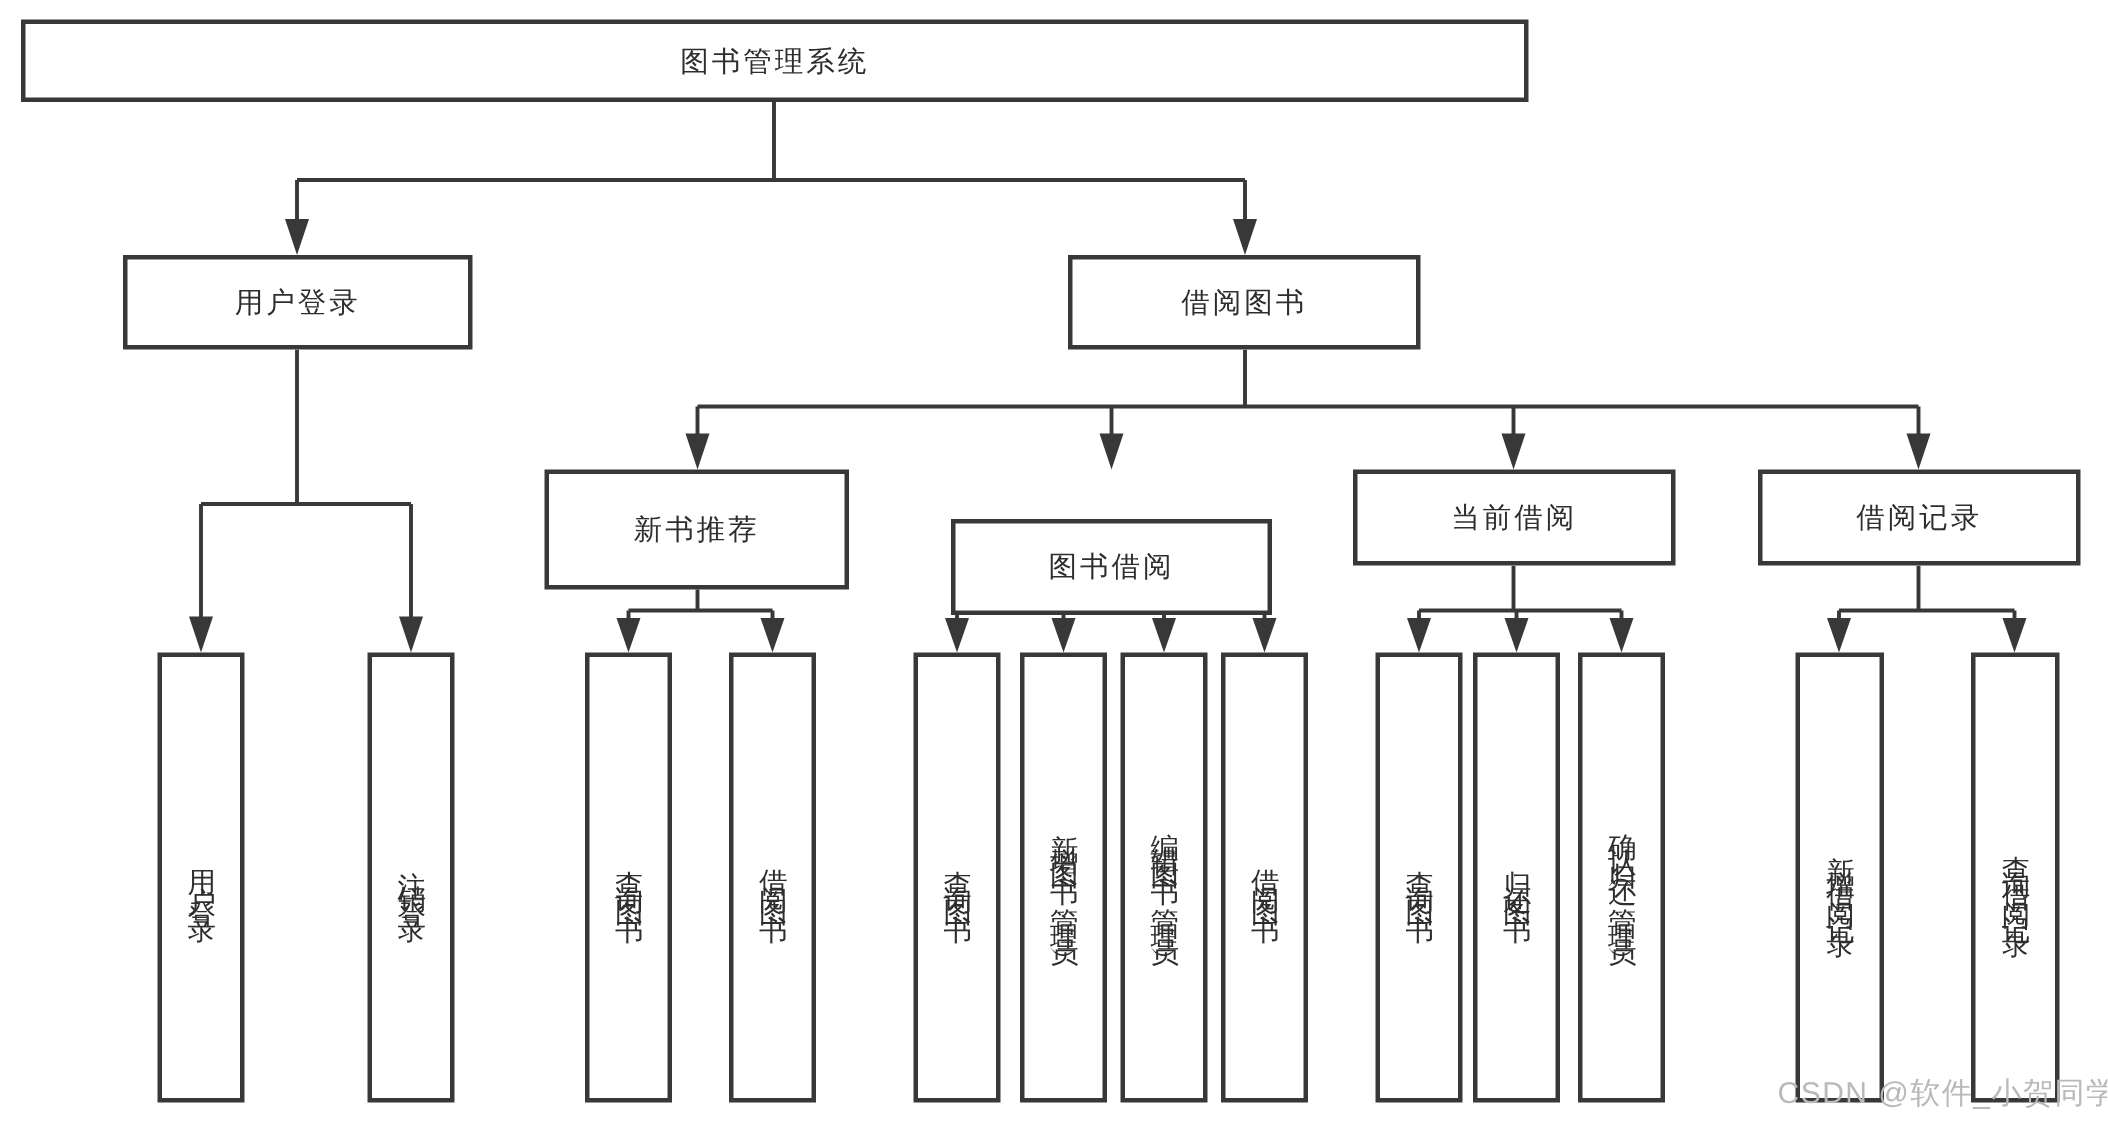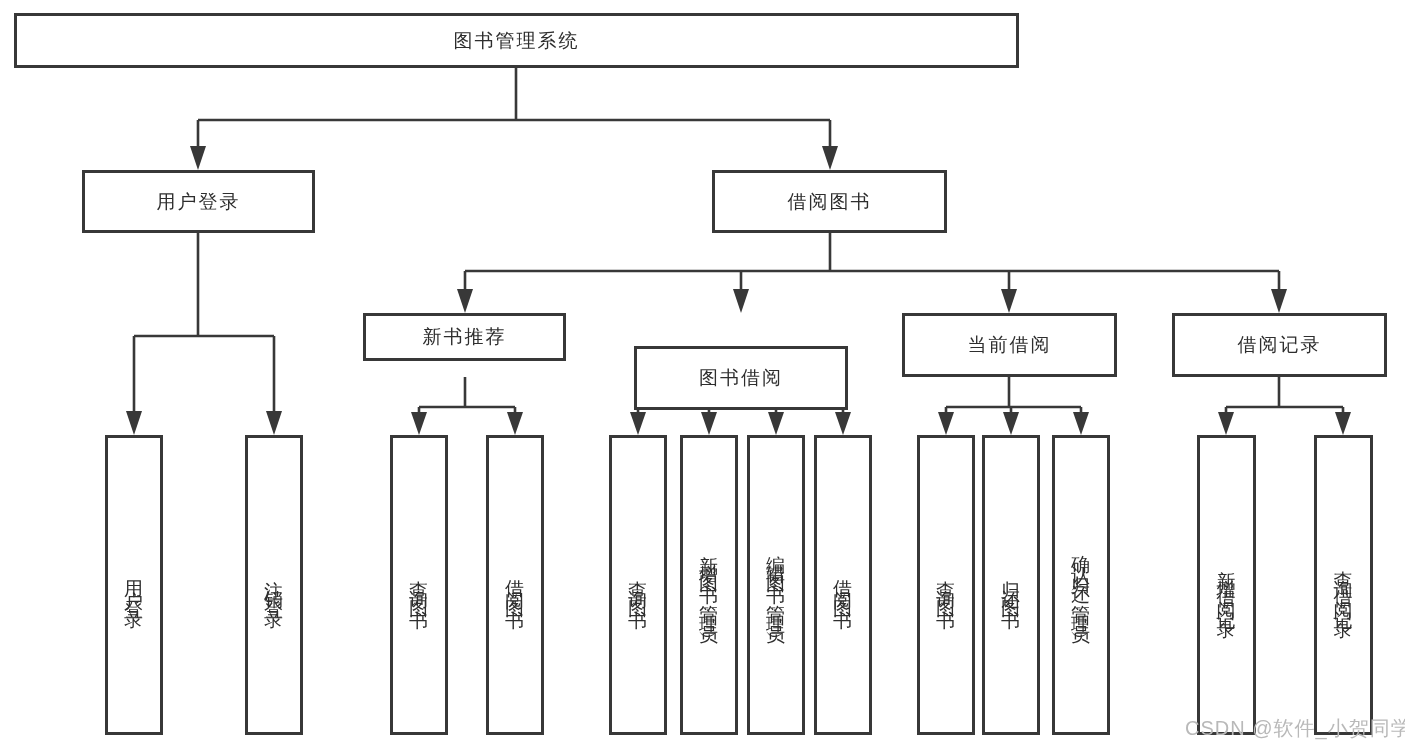--- a/index.html
+++ b/index.html
@@ -131,21 +131,21 @@
       <polygon points="1218,412 1234,412 1226,435"></polygon>
       <polygon points="1335,412 1351,412 1343,435"></polygon>
     </g>
   </svg>
 
   <div class="node hnode" style="left:14px; top:13px; width:1005px; height:55px;">图书管理系统</div>
 
   <div class="node hnode" style="left:82px; top:170px; width:233px; height:63px;">用户登录</div>
   <div class="node hnode" style="left:712px; top:170px; width:235px; height:63px;">借阅图书</div>
 
-  <div class="node hnode" style="left:363px; top:313px; width:203px; height:48px;">新书推荐</div>
+  <div class="node hnode" style="left:363px; top:313px; width:203px; height:80px;">新书推荐</div>
   <div class="node hnode" style="left:634px; top:313px; width:214px; height:64px;margin-top:33px;">图书借阅</div>
   <div class="node hnode" style="left:1172px; top:313px; width:215px; height:64px;">借阅记录</div>
   <div class="node hnode" style="left:902px; top:313px; width:215px; height:64px;">当前借阅</div>
 
   <div class="node vnode" style="left:105px; top:435px; width:58px; height:300px;">用户登录</div>
   <div class="node vnode" style="left:245px; top:435px; width:58px; height:300px;">注销登录</div>
 
   <div class="node vnode" style="left:390px; top:435px; width:58px; height:300px;">查询图书</div>
   <div class="node vnode" style="left:486px; top:435px; width:58px; height:300px;">借阅图书</div>
 

